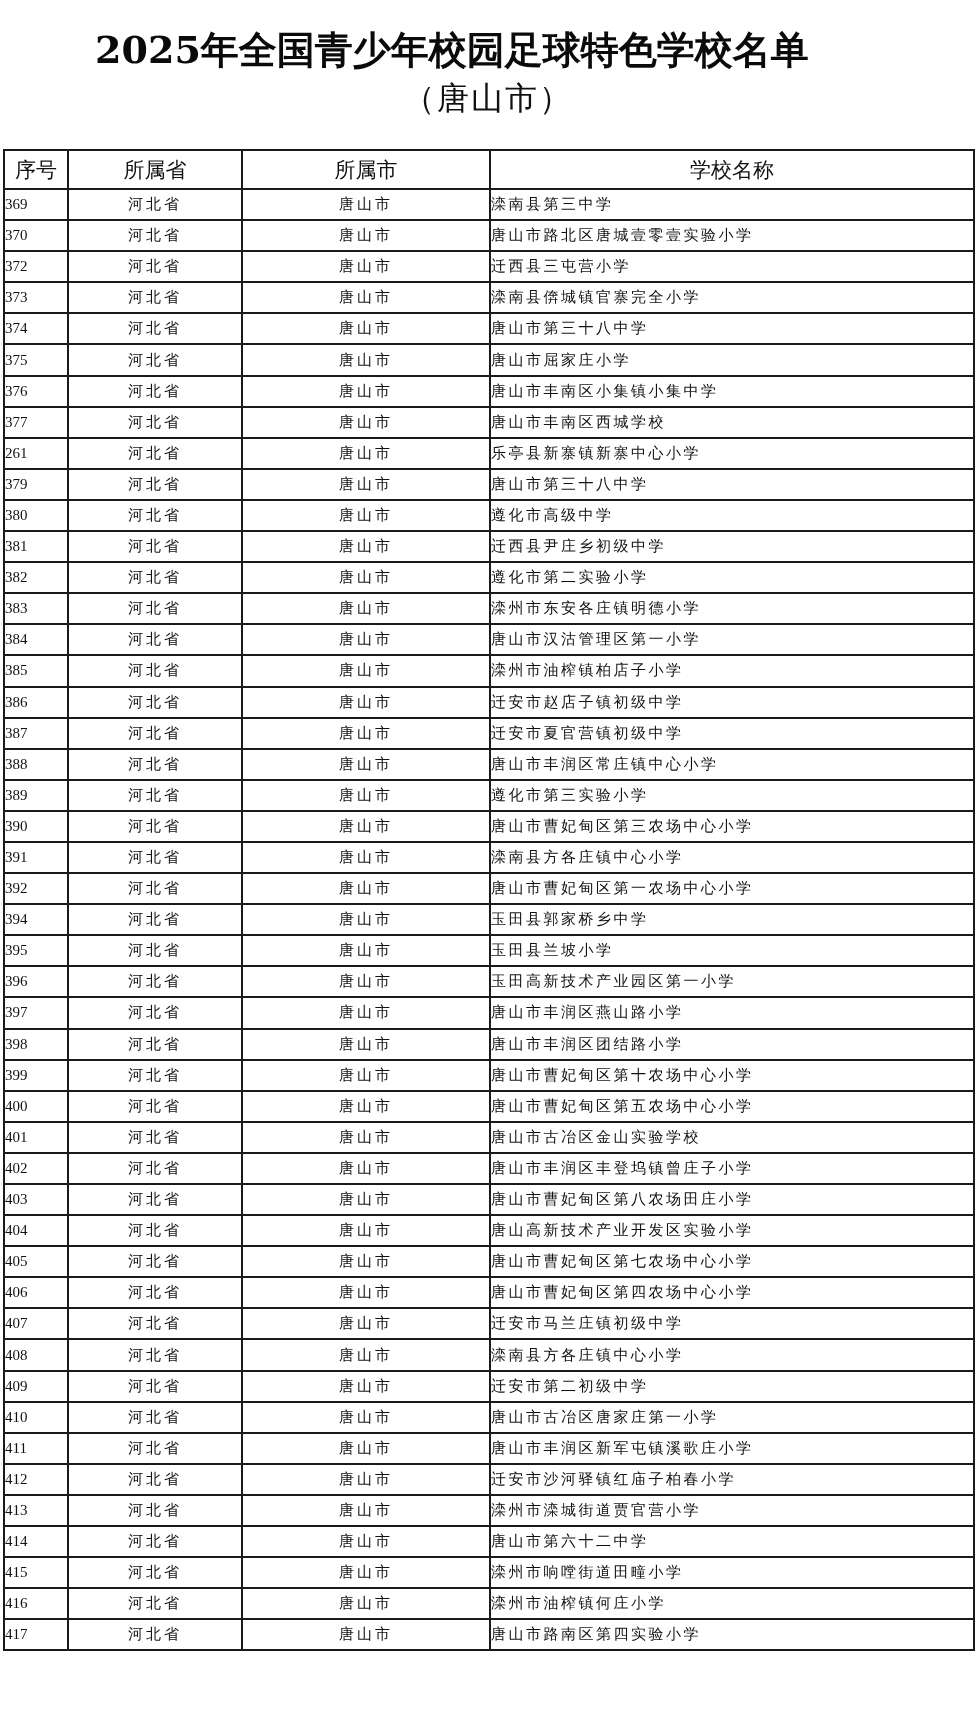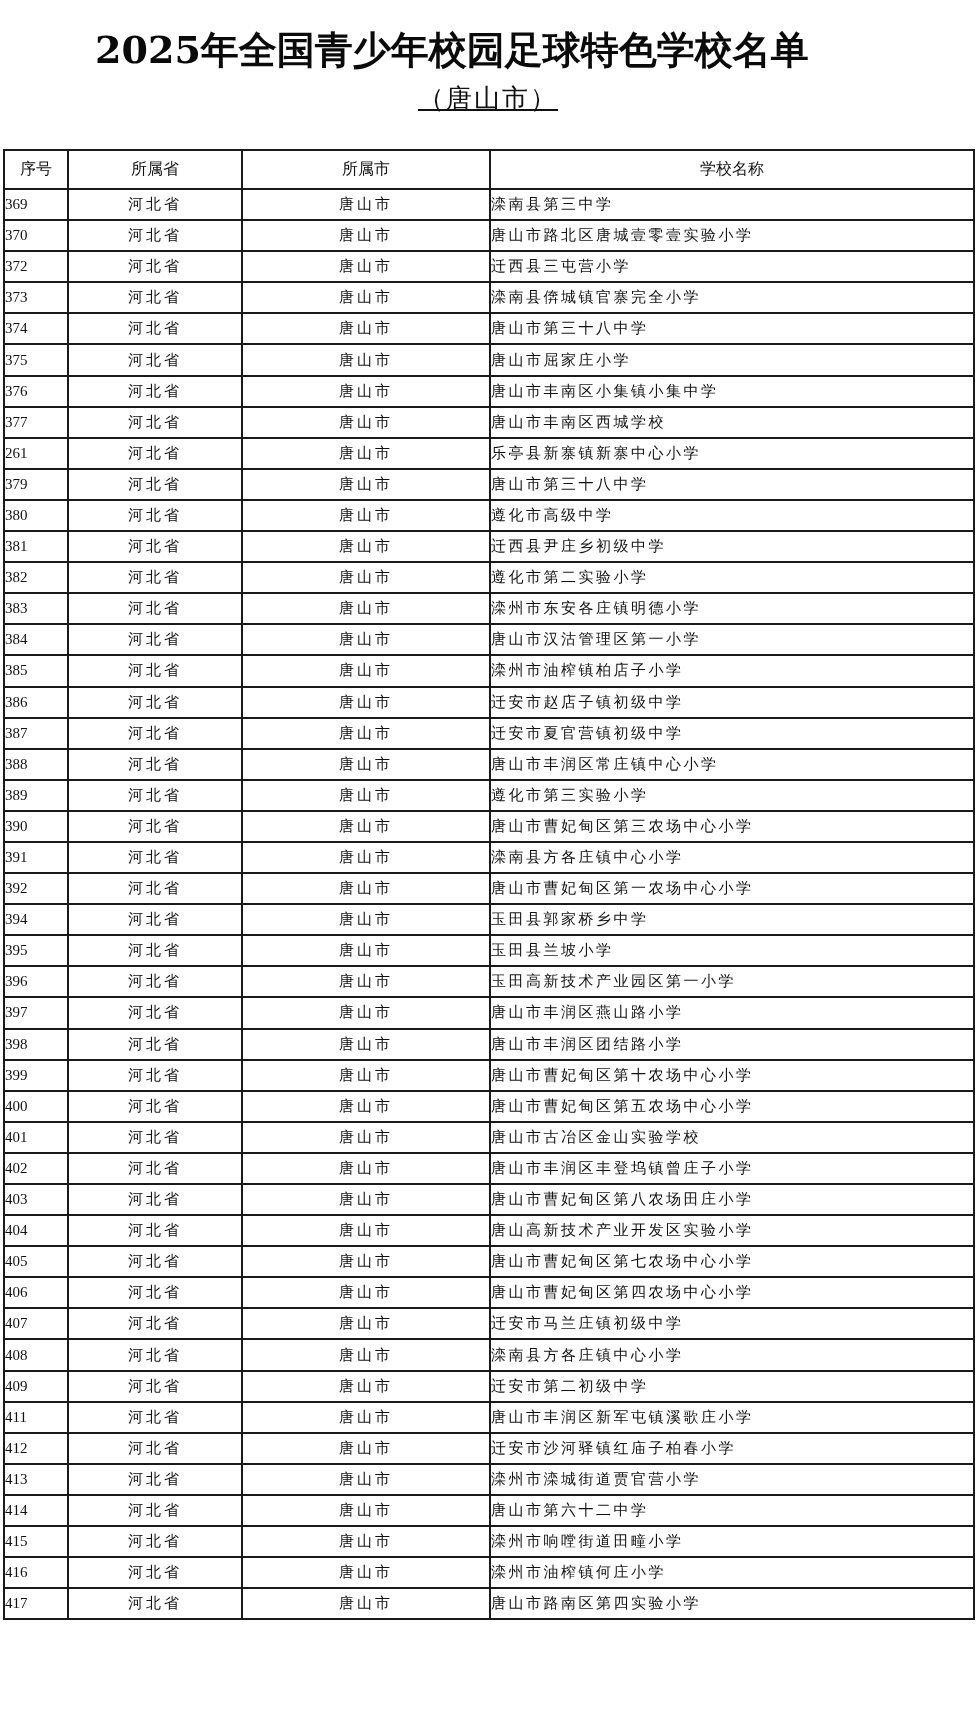--- a/index.html
+++ b/index.html
@@ -7,33 +7,33 @@
     width: 976px; height: 1728px; position: relative; overflow: hidden;
     font-family: "DejaVu Serif", "Liberation Serif", serif; color: #111;
   }
   .title {
     position: absolute; left: 0; top: 14px; width: 904px; text-align: center;
     font-size: 38px; font-weight: bold; letter-spacing: 0px; line-height: 48px;
     font-family: "DejaVu Serif", "Liberation Serif", serif; color: #0a0a0a; margin-top: 12px;
   }
   .subtitle {
     position: absolute; left: 0; top: 76px; width: 976px; text-align: center;
-    font-size: 26px; line-height: 44px; letter-spacing: 2px;
-    font-family: "DejaVu Sans", "Liberation Sans", sans-serif; color: #111; text-decoration: underline;
+    font-size: 32px; line-height: 44px; letter-spacing: 2px;
+    font-family: "DejaVu Sans", "Liberation Sans", sans-serif; color: #111;
   }
   table.list {
     position: absolute; left: 3px; top: 149px; width: 970px;
     border-collapse: collapse; table-layout: fixed;
     border: 2.5px solid #1a1a1a;
   }
   table.list th, table.list td {
     border: 2px solid #1a1a1a; padding: 0; overflow: hidden; white-space: nowrap;
   }
   table.list th {
-    height: 37px; font-weight: normal; font-size: 16px;
+    height: 37px; font-weight: normal; font-size: 21px;
     font-family: "DejaVu Sans", "Liberation Sans", sans-serif; text-align: center; margin-left: 32px;
   }
   table.list td {
     height: 29.1px; font-size: 15px; line-height: 29px;
   }
   td.c-no { font-family: "Liberation Serif", "DejaVu Serif", serif; font-size: 17px; }
   td.c-prov, td.c-city { text-align: center; font-family: "DejaVu Sans", "Liberation Sans", sans-serif; letter-spacing: 3px; }
   td.c-school { text-align: left; padding-left: 4px; font-family: "DejaVu Sans", "Liberation Sans", sans-serif; letter-spacing: 2.5px; margin-left: 31px; }
   col.w-no { width: 64px; }
   col.w-prov { width: 174px; }
@@ -290,20 +290,26 @@
         <td class="c-city">唐山市</td>
         <td class="c-school">滦南县方各庄镇中心小学</td>
       </tr>
       <tr>
         <td class="c-no">409</td>
         <td class="c-prov">河北省</td>
         <td class="c-city">唐山市</td>
         <td class="c-school">迁安市第二初级中学</td>
       </tr>
       <tr>
+        <td class="c-no">410</td>
+        <td class="c-prov">河北省</td>
+        <td class="c-city">唐山市</td>
+        <td class="c-school">唐山市古冶区唐家庄第一小学</td>
+      </tr>
+      <tr>
         <td class="c-no">411</td>
         <td class="c-prov">河北省</td>
         <td class="c-city">唐山市</td>
         <td class="c-school">唐山市丰润区新军屯镇溪歌庄小学</td>
       </tr>
       <tr>
         <td class="c-no">412</td>
         <td class="c-prov">河北省</td>
         <td class="c-city">唐山市</td>
         <td class="c-school">迁安市沙河驿镇红庙子柏春小学</td>

